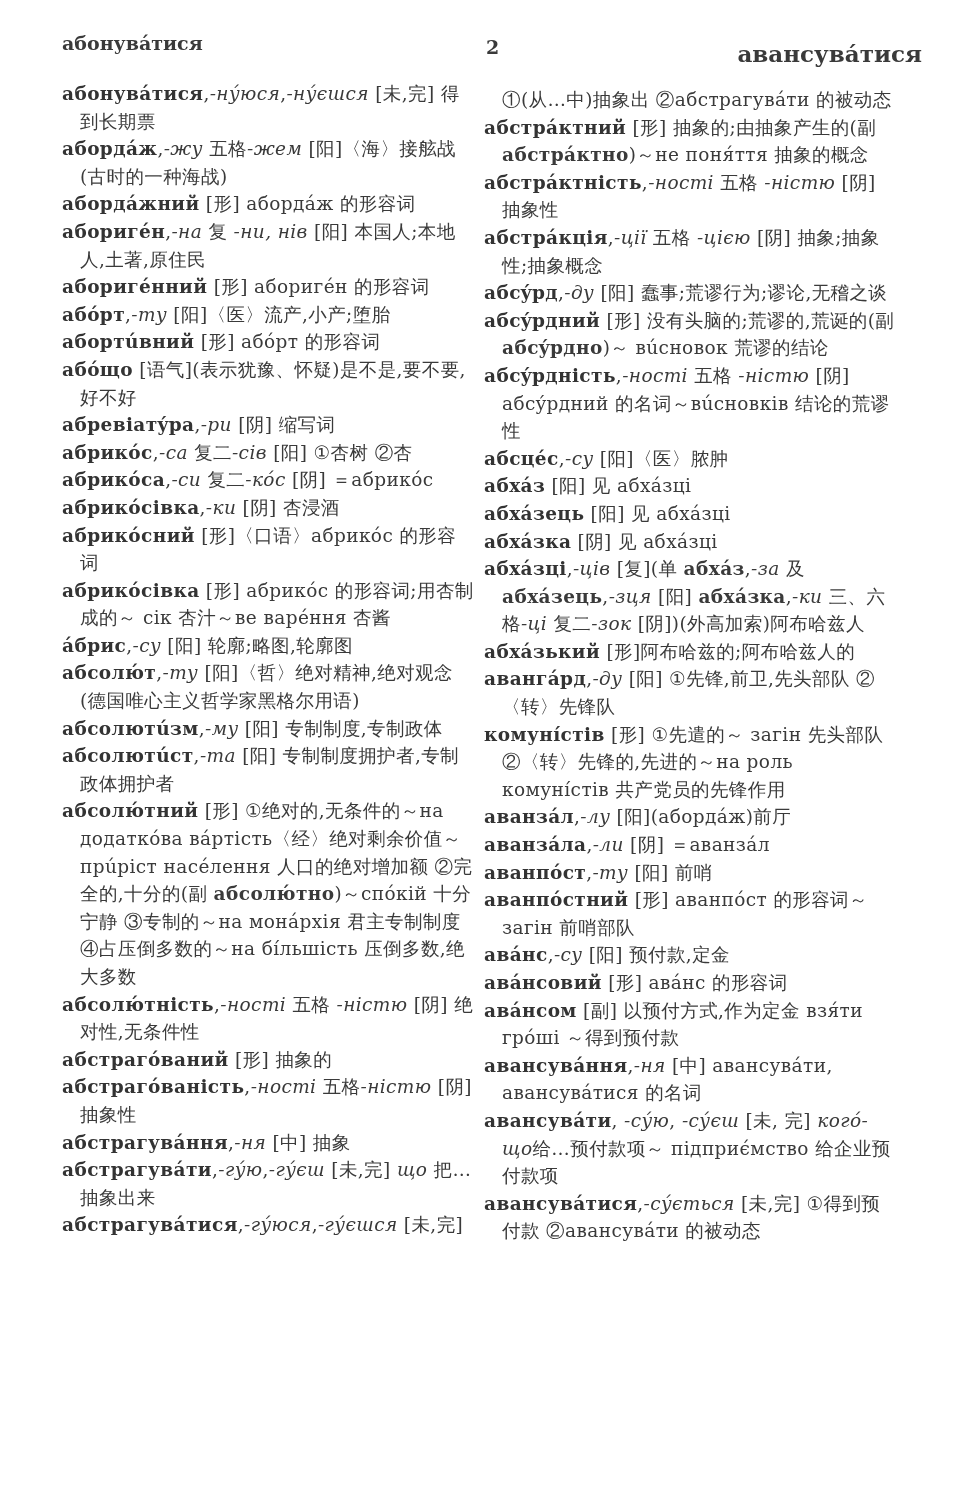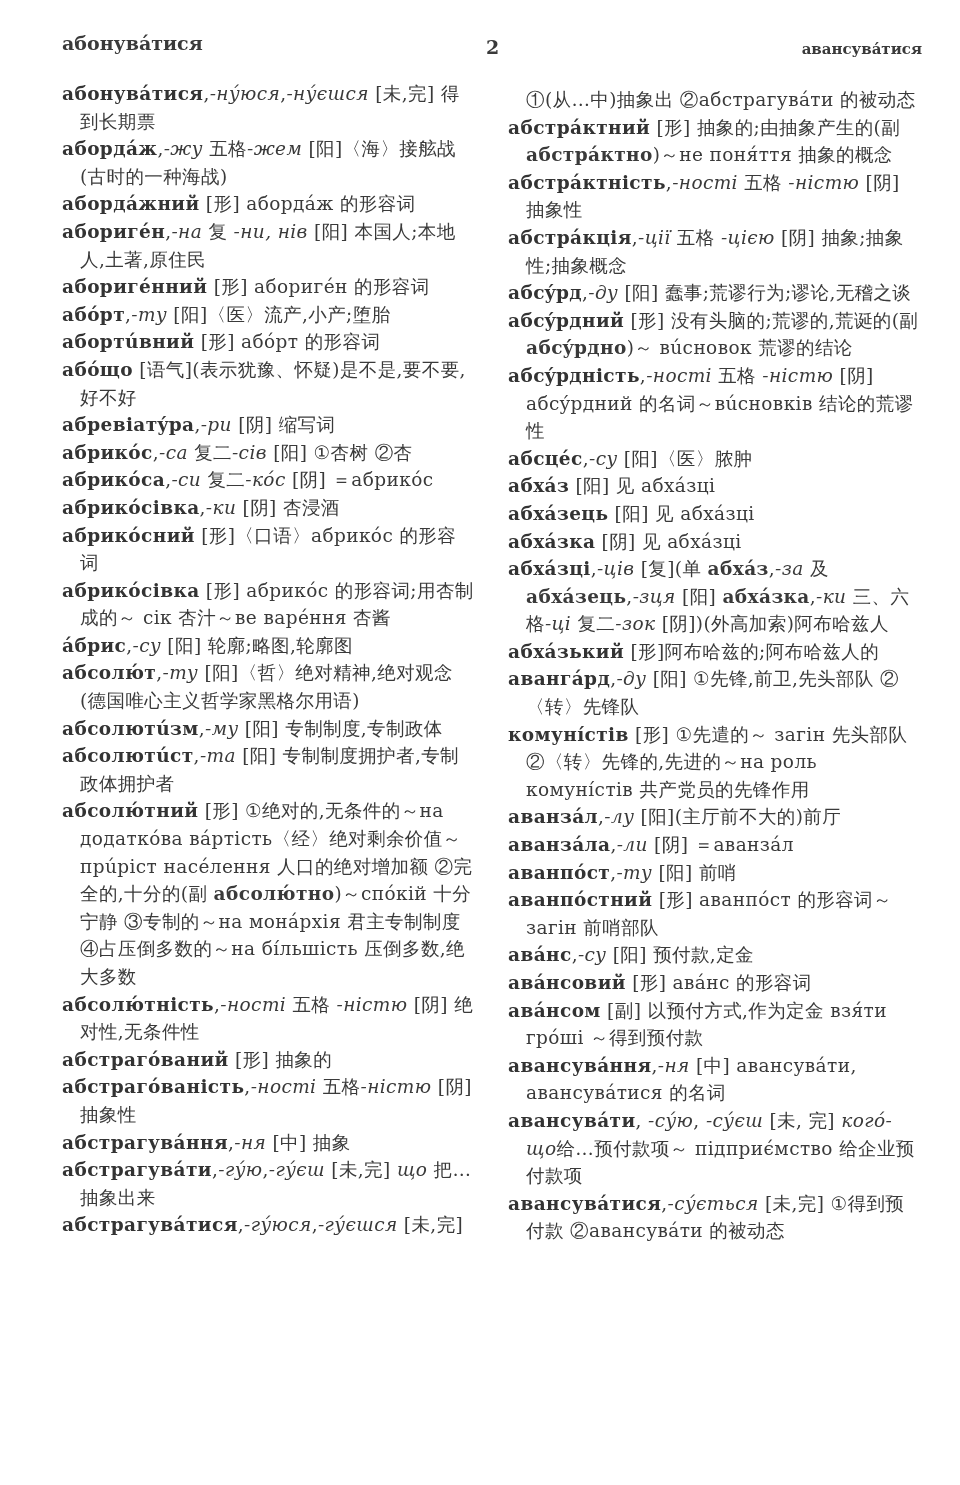--- a/index.html
+++ b/index.html
@@ -3,25 +3,25 @@
 <meta charset="utf-8">
 <style>
   html, body { margin: 0; padding: 0; }
   body {
     width: 960px; height: 1485px; background: #ffffff; color: #3a3a3a;
     font-family: "DejaVu Serif", "Liberation Serif", serif;
     position: relative; overflow: hidden;
   }
   .header { position: absolute; top: 30px; left: 62px; right: 38px; height: 30px; }
   .hw-left { position: absolute; left: 0; top: 2px; font-weight: bold; font-size: 19px; }
-  .hw-right { position: absolute; right: 0; top: 10px; font-weight: bold; font-size: 15px; }
+  .hw-right { position: absolute; right: 0; top: 10px; font-weight: bold; font-size: 23px; }
   .pageno { position: absolute; left: 424px; top: 6px; font-weight: bold; font-size: 19px; }
   .col { position: absolute; top: 80px; width: 412px; font-size: 18.5px; line-height: 27.6px; }
   .col-left { left: 62px; }
-  .col-right { left: 508px; top: 86px; }
+  .col-right { left: 484px; top: 86px; }
   .entry { padding-left: 18px; text-indent: -18px; margin: 0; letter-spacing: 0.4px; }
   .entry.cont { padding-left: 18px; text-indent: 0; }
   .hw { font-weight: bold; color: #333; }
   .it { font-style: italic; }
   .b { font-weight: bold; }
 </style>
 </head>
 <body>
 
 <div class="header">
@@ -66,21 +66,21 @@
     <p class="entry"><span class="hw">абсýрдний</span><span class=""> [形] 没有头脑的;荒谬的,荒诞的(副 </span><span class="b">абсýрдно</span><span class="">)～ вúсновок 荒谬的结论</span></p>
     <p class="entry"><span class="hw">абсýрдність</span><span class="">,</span><span class="it">-ності</span><span class=""> 五格 </span><span class="it">-ністю</span><span class=""> [阴] абсýрдний 的名词～вúсновків 结论的荒谬性</span></p>
     <p class="entry"><span class="hw">абсце́с</span><span class="">,</span><span class="it">-су</span><span class=""> [阳]〈医〉脓肿</span></p>
     <p class="entry"><span class="hw">абхáз</span><span class=""> [阳] 见 абхáзці</span></p>
     <p class="entry"><span class="hw">абхáзець</span><span class=""> [阳] 见 абхáзці</span></p>
     <p class="entry"><span class="hw">абхáзка</span><span class=""> [阴] 见 абхáзці</span></p>
     <p class="entry"><span class="hw">абхáзці</span><span class="">,</span><span class="it">-ців</span><span class=""> [复](单 </span><span class="b">абхáз</span><span class="">,</span><span class="it">-за</span><span class=""> 及 </span><span class="b">абхáзець</span><span class="">,</span><span class="it">-зця</span><span class=""> [阳] </span><span class="b">абхáзка</span><span class="">,</span><span class="it">-ки</span><span class=""> 三、六格</span><span class="it">-ці</span><span class=""> 复二</span><span class="it">-зок</span><span class=""> [阴])(外高加索)阿布哈兹人</span></p>
     <p class="entry"><span class="hw">абхáзький</span><span class=""> [形]阿布哈兹的;阿布哈兹人的</span></p>
     <p class="entry"><span class="hw">авангáрд</span><span class="">,</span><span class="it">-ду</span><span class=""> [阳] ①先锋,前卫,先头部队 ②〈转〉先锋队</span></p>
     <p class="entry"><span class="hw">комунíстів</span><span class=""> [形] ①先遣的～ загін 先头部队 ②〈转〉先锋的,先进的～на роль комунíстів 共产党员的先锋作用</span></p>
-    <p class="entry"><span class="hw">аванзáл</span><span class="">,</span><span class="it">-лу</span><span class=""> [阳](主厅前不大的)前厅</span></p>
+    <p class="entry"><span class="hw">аванзáл</span><span class="">,</span><span class="it">-лу</span><span class=""> [阳](абордáж)前厅</span></p>
     <p class="entry"><span class="hw">аванзáла</span><span class="">,</span><span class="it">-ли</span><span class=""> [阴] ＝аванзáл</span></p>
     <p class="entry"><span class="hw">аванпóст</span><span class="">,</span><span class="it">-ту</span><span class=""> [阳] 前哨</span></p>
     <p class="entry"><span class="hw">аванпóстний</span><span class=""> [形] аванпóст 的形容词～ загін 前哨部队</span></p>
     <p class="entry"><span class="hw">авáнс</span><span class="">,</span><span class="it">-су</span><span class=""> [阳] 预付款,定金</span></p>
     <p class="entry"><span class="hw">авáнсовий</span><span class=""> [形] авáнс 的形容词</span></p>
     <p class="entry"><span class="hw">авáнсом</span><span class=""> [副] 以预付方式,作为定金 взя́ти грóші ～得到预付款</span></p>
     <p class="entry"><span class="hw">авансувáння</span><span class="">,</span><span class="it">-ня</span><span class=""> [中] авансувáти, авансувáтися 的名词</span></p>
     <p class="entry"><span class="hw">авансувáти</span><span class="">, </span><span class="it">-су́ю</span><span class="">, </span><span class="it">-су́єш</span><span class=""> [未, 完] </span><span class="it">когó-що</span><span class="">给…预付款项～ підприє́мство 给企业预付款项</span></p>
     <p class="entry"><span class="hw">авансувáтися</span><span class="">,</span><span class="it">-су́ється</span><span class=""> [未,完] ①得到预付款 ②авансувáти 的被动态</span></p>
   </div>

